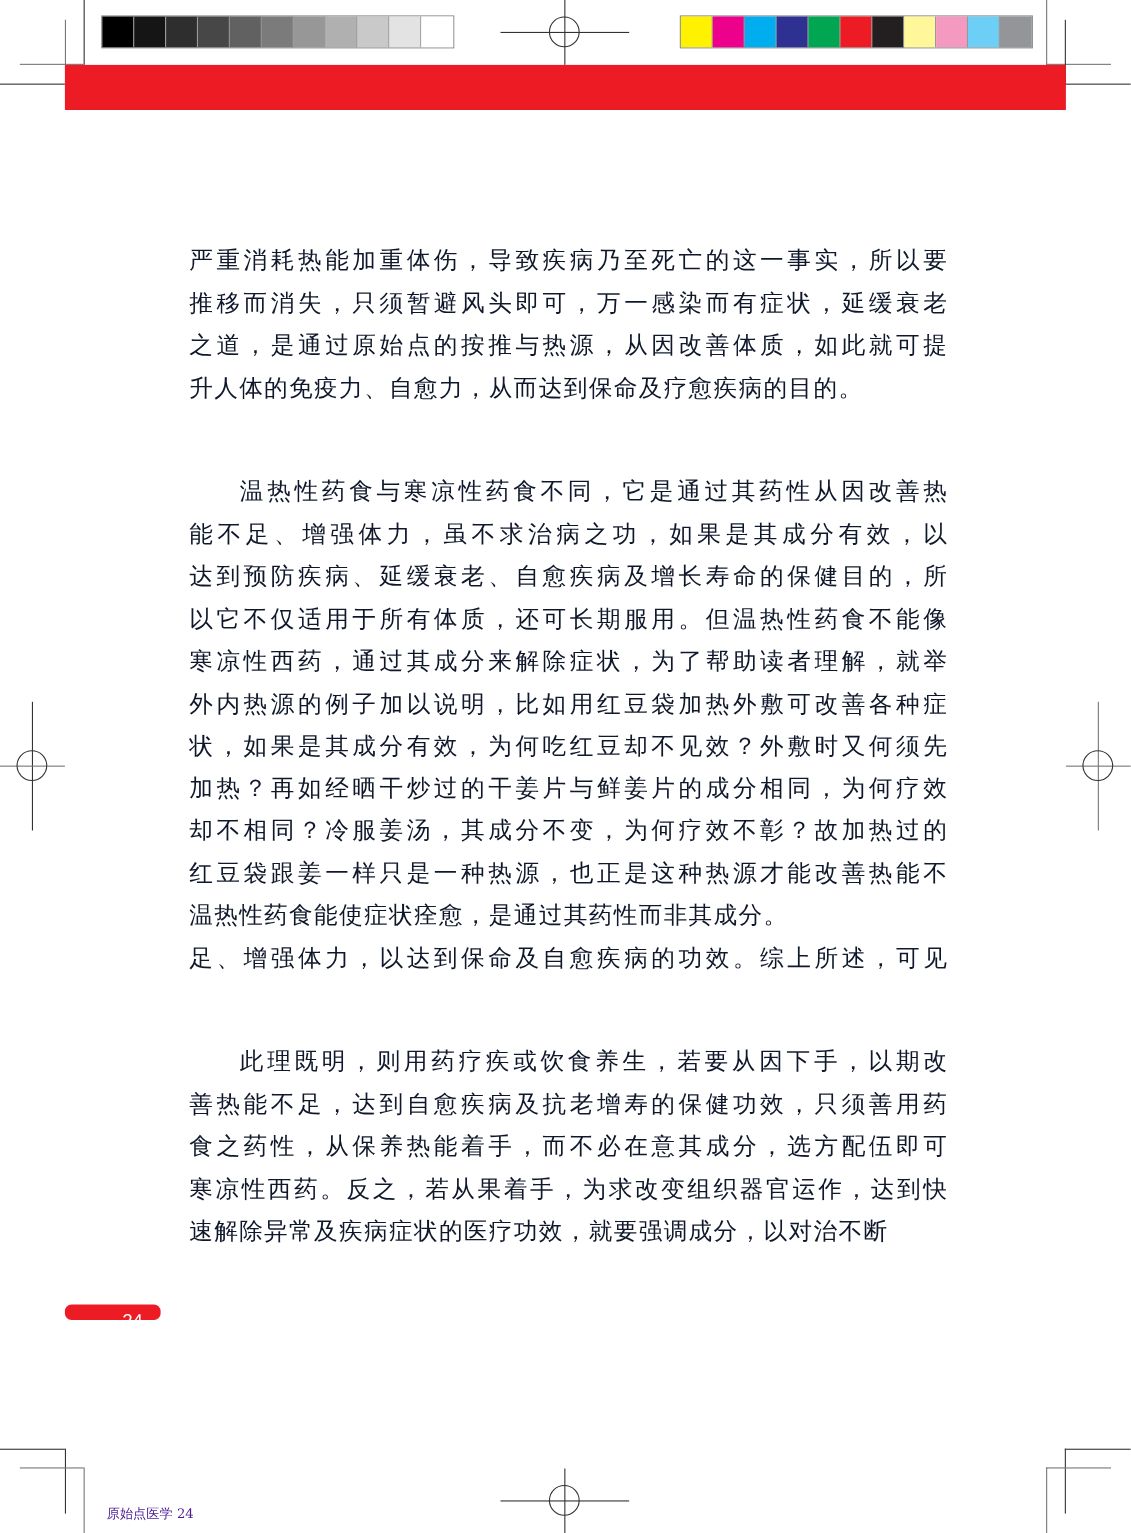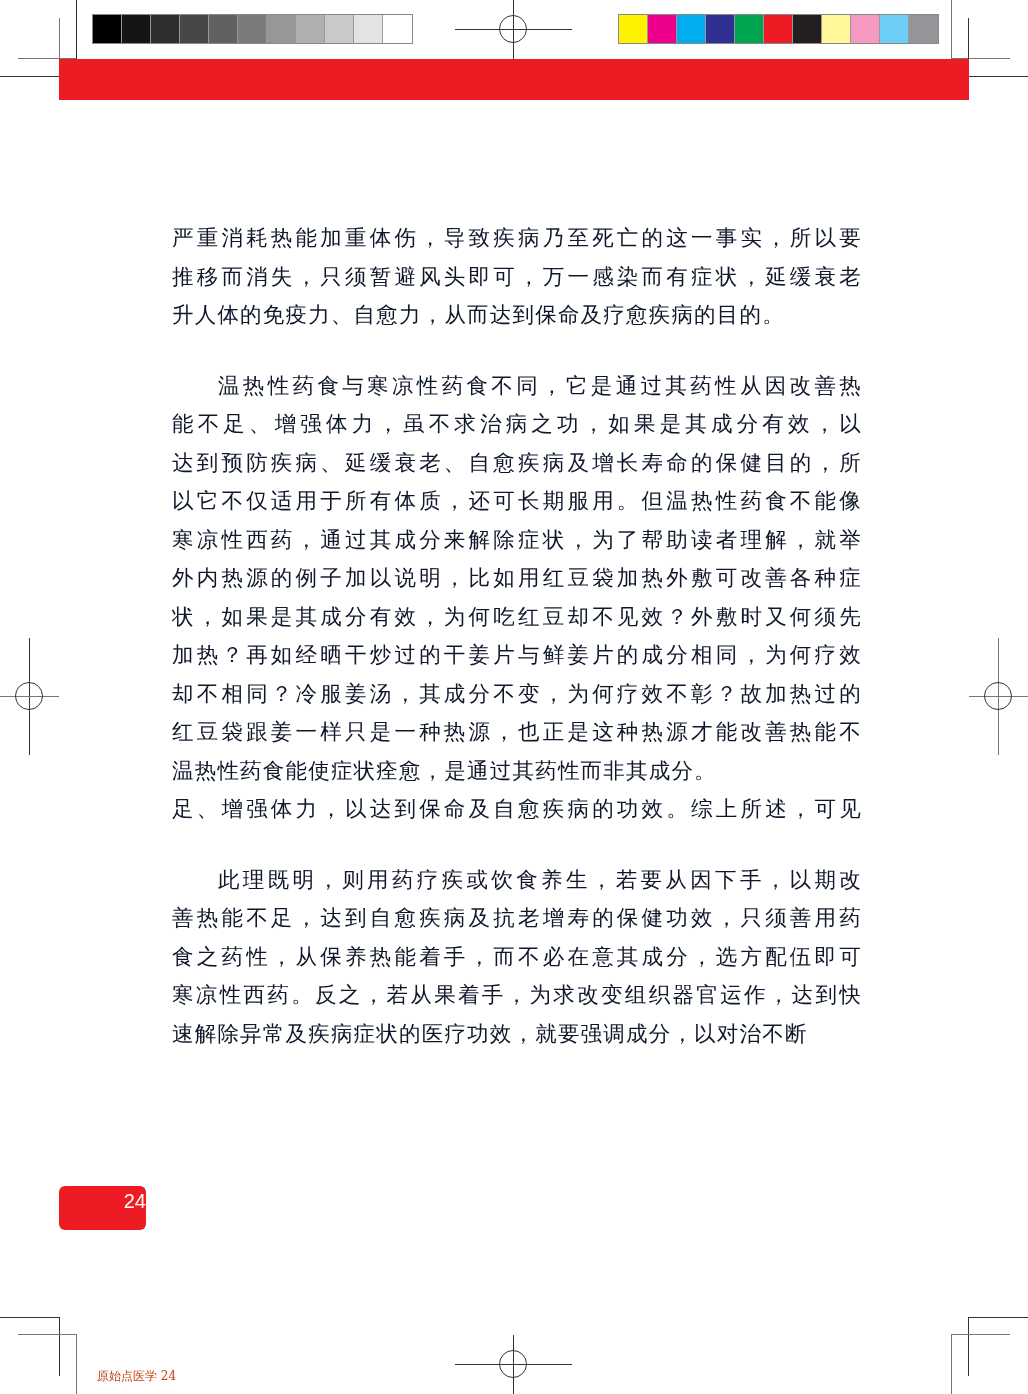--- a/index.html
+++ b/index.html
@@ -15,31 +15,31 @@
   .swatch-bar { position:absolute; top:14px; height:30px; display:flex; border:1px solid #888; box-sizing:border-box; }
   .swatch { width:29px; height:100%; border-right:1px solid #999; box-sizing:border-box; }
   .swatch:last-child { border-right:none; }
   .red-band { position:absolute; left:59px; top:59px; width:910px; height:41px; background:#ed1c24; }
   .reg { position:absolute; width:28px; height:28px; border:1.3px solid #333; border-radius:50%; box-sizing:border-box; }
   .text-body {
     position:absolute; left:172px; top:219px; width:690px;
     font-size:21.5px; line-height:38.5px; color:#0f172a; letter-spacing:1.2px;
   }
   .para { margin:0; text-align:justify; }
-  .para + .para { margin-top:32px; }
+  .para + .para { margin-top:56px; }
   .line { display:block; white-space:nowrap; text-align:justify; text-align-last:justify; }
   .line.last { text-align-last:left; }
   .indent { padding-left:46px; }
   .page-badge {
-    position:absolute; left:59px; top:1186px; width:87px; height:44px;
+    position:absolute; left:59px; top:1186px; width:87px; height:14px;
     background:#ed1c24; border-radius:6px; color:#fff;
-    font-family:"Liberation Sans", sans-serif; font-size:20px;
-    line-height:30px; text-align:right; box-sizing:border-box; 
+    font-family:"Liberation Sans", sans-serif; font-size:17px;
+    line-height:30px; text-align:right; box-sizing:border-box; padding-right:16px;
   }
-  .footer-left { position:absolute; left:97px; top:1368px; font-family:"DejaVu Serif", serif; font-size:12px; color:#c2410c; }
+  .footer-left { position:absolute; left:97px; top:1368px; font-family:"DejaVu Serif", serif; font-size:12px; color:#4c1d95; }
   .footer-right { position:absolute; left:819px; top:1368px; font-family:"Liberation Serif", serif; font-size:12px; color:#555;margin-top:38px; }
 </style>
 </head>
 <body>
 
 <div>
   <div class="vline" style="left:76px; top:0; height:59px;"></div>
   <div class="hline g" style="left:18px; top:58px; width:58px;"></div>
   <div class="vline g" style="left:59px; top:18px; height:41px;"></div>
   <div class="hline" style="left:0; top:76px; width:59px;"></div>
@@ -96,20 +96,21 @@
 <div>
   <div class="vline g" style="left:998px; top:638px; height:117px;"></div>
   <div class="hline g" style="left:969px; top:696px; width:59px;"></div>
   <div class="reg" style="left:984px; top:682px;"></div>
 </div>
 
 <div class="text-body" id="article-body">
     <div class="para">
       <span class="line">严重消耗热能加重体伤，导致疾病乃至死亡的这一事实，所以要</span>
       <span class="line">推移而消失，只须暂避风头即可，万一感染而有症状，延缓衰老</span>
+      <span class="line">之道，是通过原始点的按推与热源，从因改善体质，如此就可提</span>
       <span class="line last">升人体的免疫力、自愈力，从而达到保命及疗愈疾病的目的。</span>
     </div>
     <div class="para">
       <span class="line indent">温热性药食与寒凉性药食不同，它是通过其药性从因改善热</span>
       <span class="line">能不足、增强体力，虽不求治病之功，如果是其成分有效，以</span>
       <span class="line">达到预防疾病、延缓衰老、自愈疾病及增长寿命的保健目的，所</span>
       <span class="line">以它不仅适用于所有体质，还可长期服用。但温热性药食不能像</span>
       <span class="line">寒凉性西药，通过其成分来解除症状，为了帮助读者理解，就举</span>
       <span class="line">外内热源的例子加以说明，比如用红豆袋加热外敷可改善各种症</span>
       <span class="line">状，如果是其成分有效，为何吃红豆却不见效？外敷时又何须先</span>

